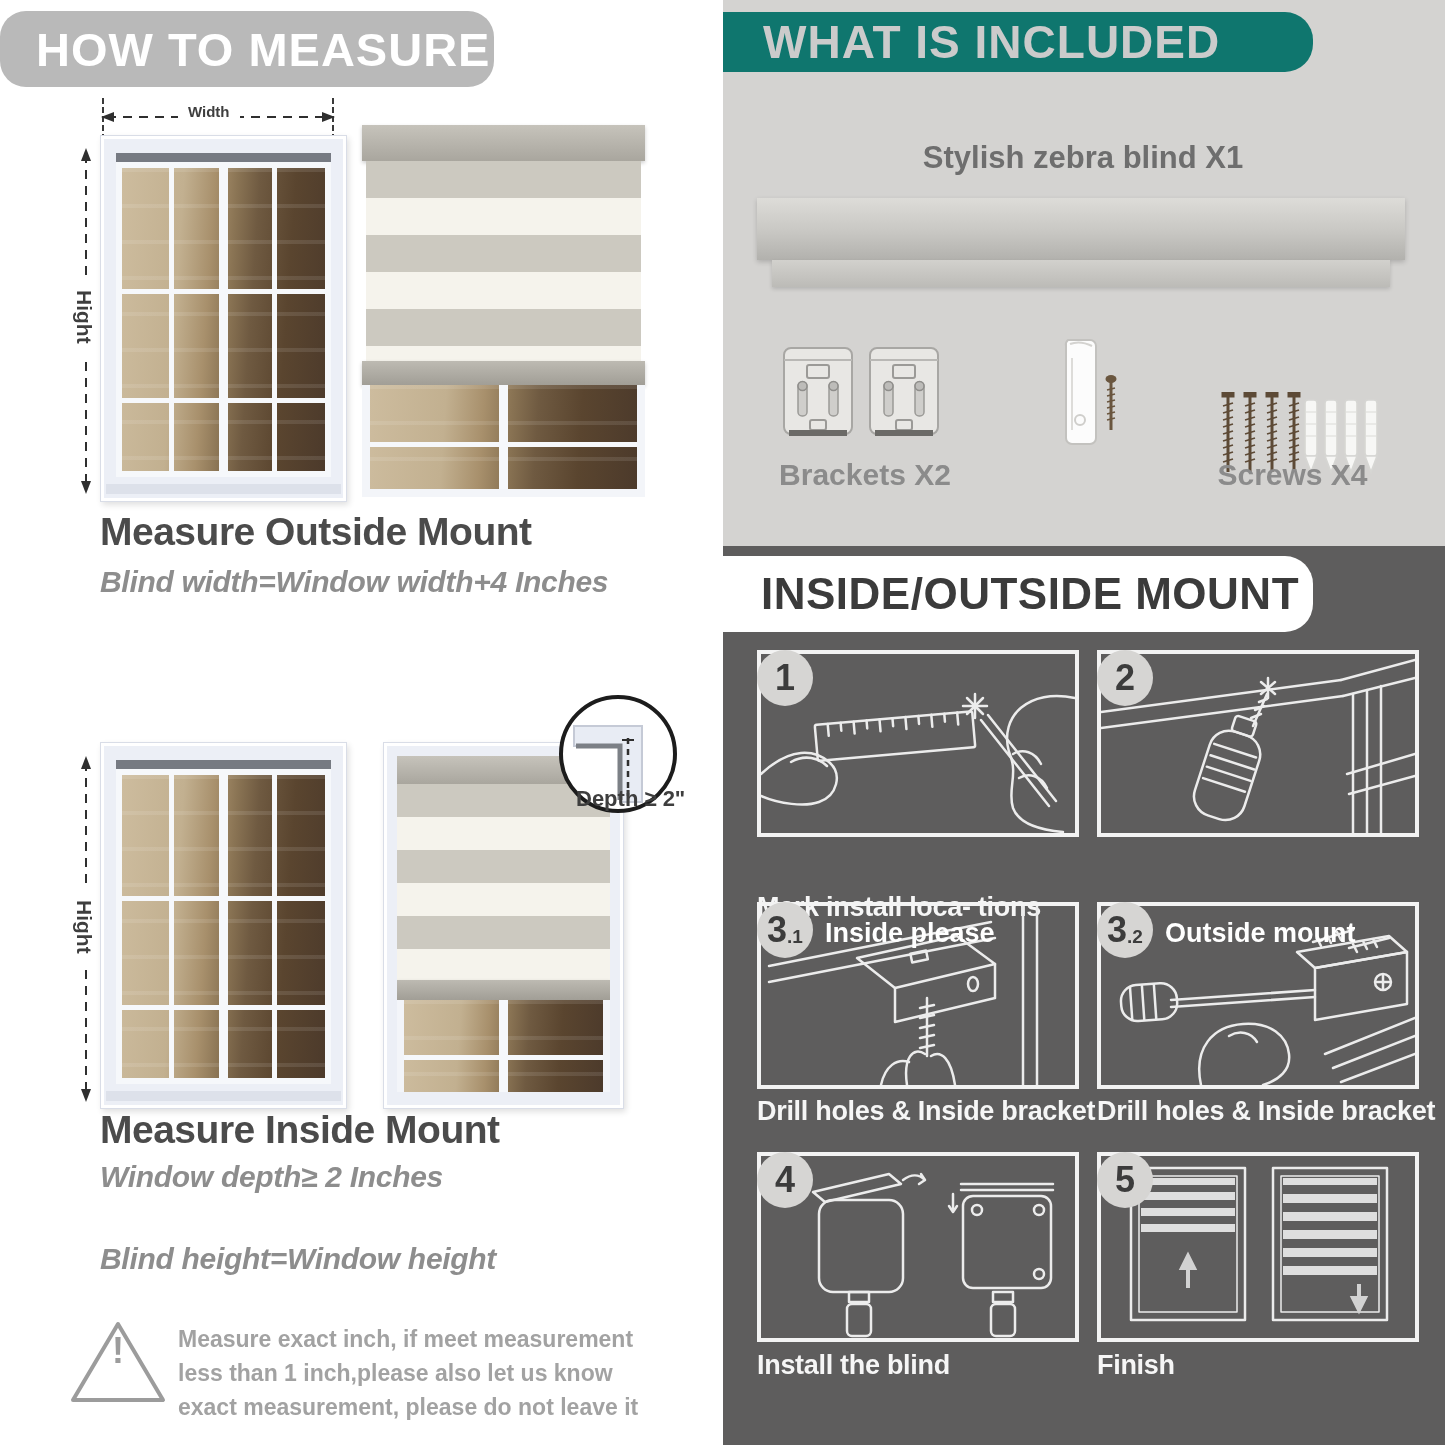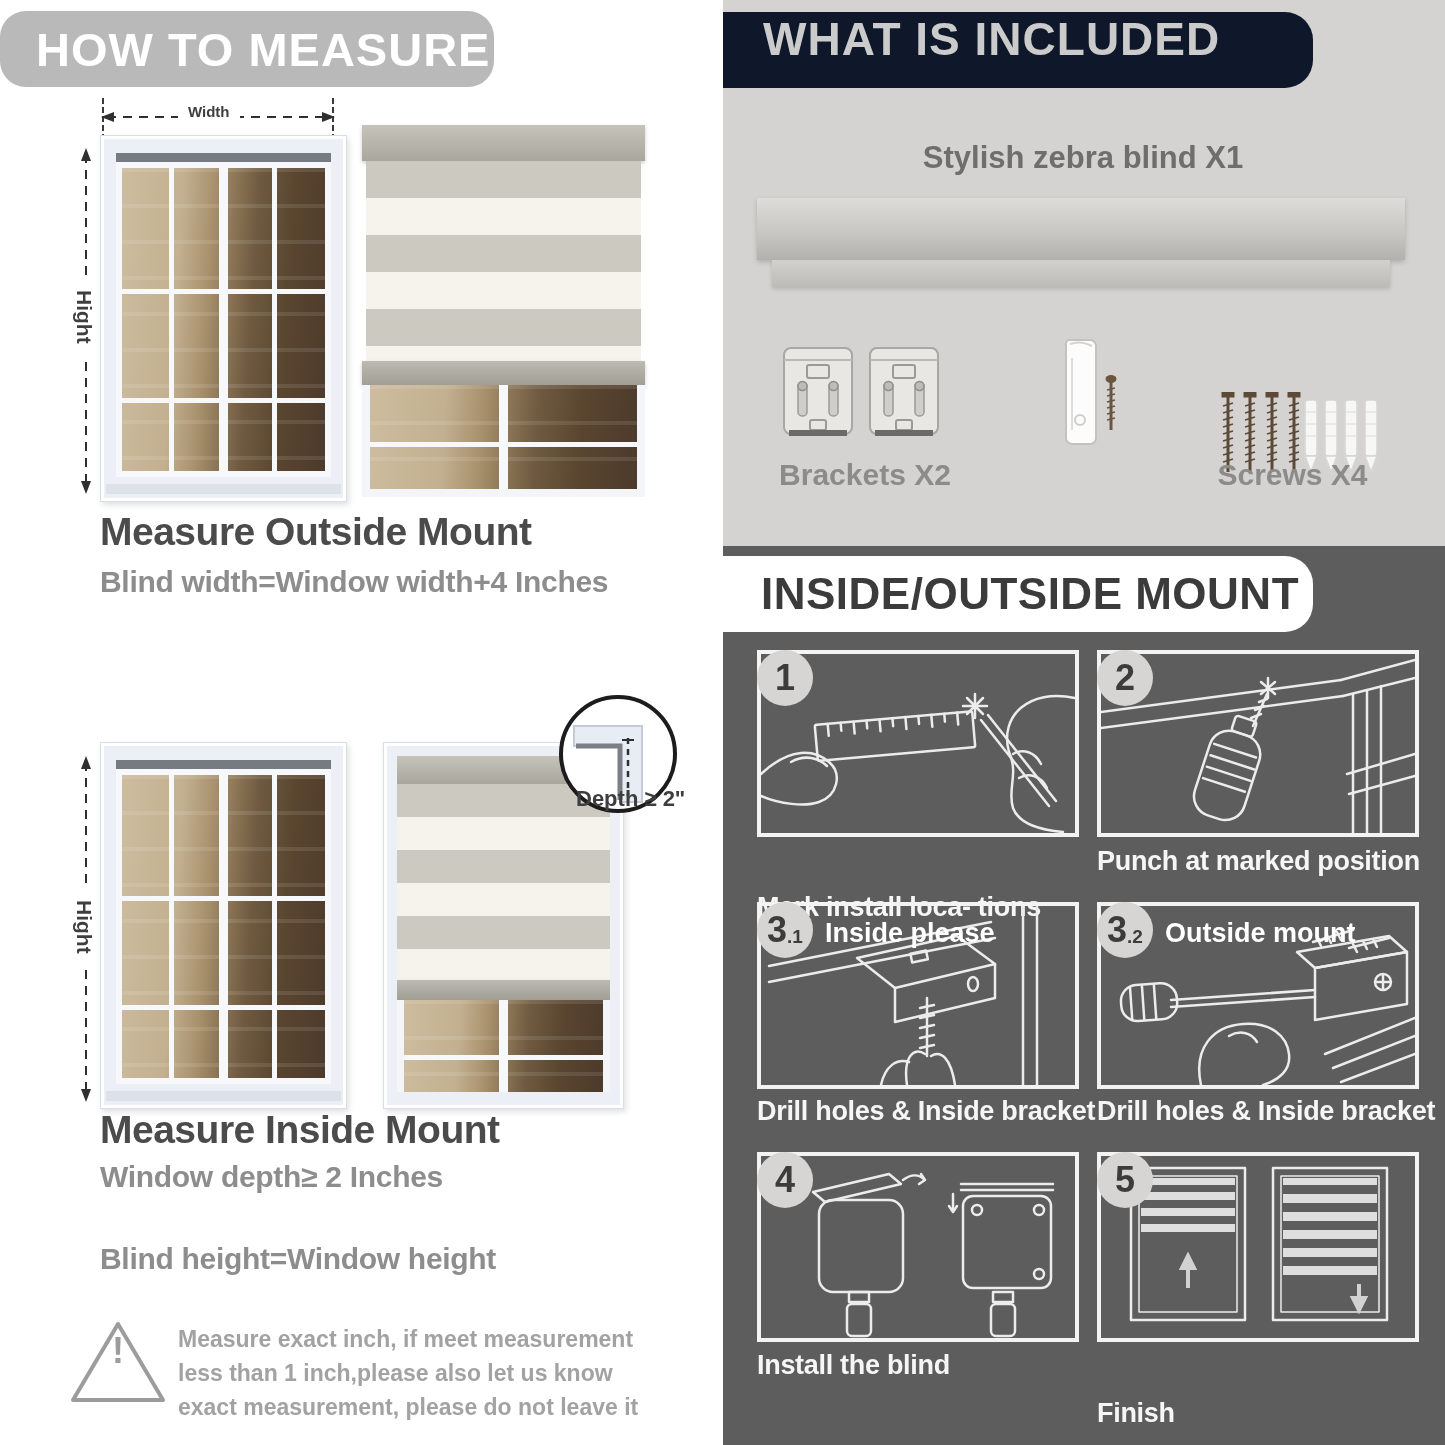--- a/index.html
+++ b/index.html
@@ -6,21 +6,21 @@
   .stage{position:relative;width:1445px;height:1445px;background:#ffffff;overflow:hidden;
          font-family:"Liberation Sans","DejaVu Sans",sans-serif;}
   .abs{position:absolute;}
 
   
   .hdr-bar{position:absolute;left:0;top:11px;width:494px;height:76px;background:#b9b9b9;
            border-radius:26px;display:flex;align-items:center;padding-left:36px;box-sizing:border-box;}
   .hdr-bar span{font-size:47px;font-weight:bold;color:#ffffff;letter-spacing:1px;}
 
   .sec-title{position:absolute;font-size:39px;font-weight:bold;color:#4b4b4b;letter-spacing:-0.5px;}
-  .formula{position:absolute;font-size:30px;font-weight:bold;color:#8d8d8d;letter-spacing:-0.3px;}
+  .formula{position:absolute;font-size:30px;font-weight:bold;color:#8d8d8d;letter-spacing:-0.3px;font-style:italic;}
 
   .dim-label-h{position:absolute;background:#ffffff;padding:0 10px;font-size:15px;font-weight:bold;color:#3e3e3e;}
   .dim-label-v{position:absolute;background:#ffffff;padding:12px 0;font-size:21px;font-weight:bold;color:#3e3e3e;
                writing-mode:vertical-rl;}
   .guide{position:absolute;width:0;border-left:2px dashed #3a3a3a;}
 
   
   .win{position:absolute;background:#eceff6;border:1px solid #d9dde7;box-shadow:inset 0 0 0 3px #ffffff,2px 3px 6px rgba(0,0,0,0.12);}
   .win-head{position:absolute;left:15px;right:15px;top:17px;height:9px;background:#767a82;}
   .glass{position:absolute;left:15px;right:15px;top:26px;bottom:24px;border:6px solid #f6f8fb;overflow:hidden;}
@@ -36,22 +36,22 @@
 
   
   .blind{position:absolute;}
   .cassette{position:absolute;left:0;right:0;top:0;background:linear-gradient(180deg,#c6c3bb,#a9a69e);box-shadow:0 2px 4px rgba(0,0,0,0.2);}
   .bstripes{position:absolute;left:4px;right:4px;background:repeating-linear-gradient(180deg,#ccc9c0 0 37px,#f5f3ec 37px 74px);}
   .brail{position:absolute;left:0;right:0;background:linear-gradient(180deg,#bdbab2,#a19e96);box-shadow:0 2px 4px rgba(0,0,0,0.2);}
   .under{position:absolute;left:0;right:0;bottom:0;border:8px solid #f3f5f9;border-top:none;overflow:hidden;}
 
   
   .right-light{position:absolute;left:723px;top:0;width:722px;height:546px;background:#d4d3d1;}
-  .wii-bar{position:absolute;left:723px;top:12px;width:590px;height:76px;background:#0f172a;
-           border-radius:0 28px 28px 0;display:flex;padding-left:40px;box-sizing:border-box;}
+  .wii-bar{position:absolute;left:723px;top:12px;width:590px;height:60px;background:#0f766e;
+           border-radius:0 28px 28px 0;display:flex;align-items:center;padding-left:40px;box-sizing:border-box;}
   .wii-bar span{font-size:46px;font-weight:bold;color:#cbcbcb;letter-spacing:1px;}
   .blind-label{position:absolute;left:743px;top:140px;width:680px;text-align:center;
                font-size:31px;font-weight:bold;color:#6e6e6e;}
   .headrail{position:absolute;left:757px;top:198px;width:648px;height:62px;
             background:linear-gradient(180deg,#dddcd8 0%,#c8c7c3 55%,#b2b1ad 100%);
             box-shadow:0 2px 5px rgba(0,0,0,0.18);}
   .headrail-lip{position:absolute;left:772px;top:260px;width:618px;height:27px;
             background:linear-gradient(180deg,#d2d1cd,#bcbbb7);box-shadow:0 2px 4px rgba(0,0,0,0.15);}
   .inc-label{position:absolute;top:458px;text-align:center;font-size:30px;font-weight:bold;color:#8b8b8b;}
 
@@ -394,21 +394,20 @@
         <line x1="160" y1="28" x2="174" y2="40"></line>
           <line x1="174" y1="28" x2="160" y2="40"></line>
           <line x1="167" y1="24" x2="167" y2="44"></line>
       </g>
     </svg>
     <div class="badge">
       <span class="num">2</span>
         <span class="sub"></span>
     </div>
   </div>
-  <div class="caption" style="left:1097px;top:846px;">Punch at  marked position</div>
 
   <div class="panel" style="left:757px;top:902px;">
     <svg class="art" viewBox="0 0 314 179">
       <g class="ill-stroke">
         <line x1="8" y1="60" x2="230" y2="16"></line>
           <line x1="8" y1="76" x2="234" y2="32"></line>
         <line x1="262" y1="0" x2="262" y2="179"></line>
           <line x1="276" y1="0" x2="276" y2="179"></line>
         <path d="M96,52 L196,30 L234,58 L134,82 Z"></path>
         <path d="M134,82 L134,116 M234,58 L234,92 M134,116 L234,92"></path>
@@ -530,15 +529,15 @@
       <g stroke="#d2d2d2" stroke-width="4" fill="#d2d2d2">
         <line x1="258" y1="128" x2="258" y2="148"></line>
           <polygon points="258,154 252,142 264,142"></polygon>
       </g>
     </svg>
     <div class="badge">
       <span class="num">5</span>
         <span class="sub"></span>
     </div>
   </div>
-  <div class="caption" style="left:1097px;top:1398px;">Finish</div>
+  <div class="caption" style="left:1097px;top:1350px;">Finish</div>
 
 </div>
 
 </body></html>

